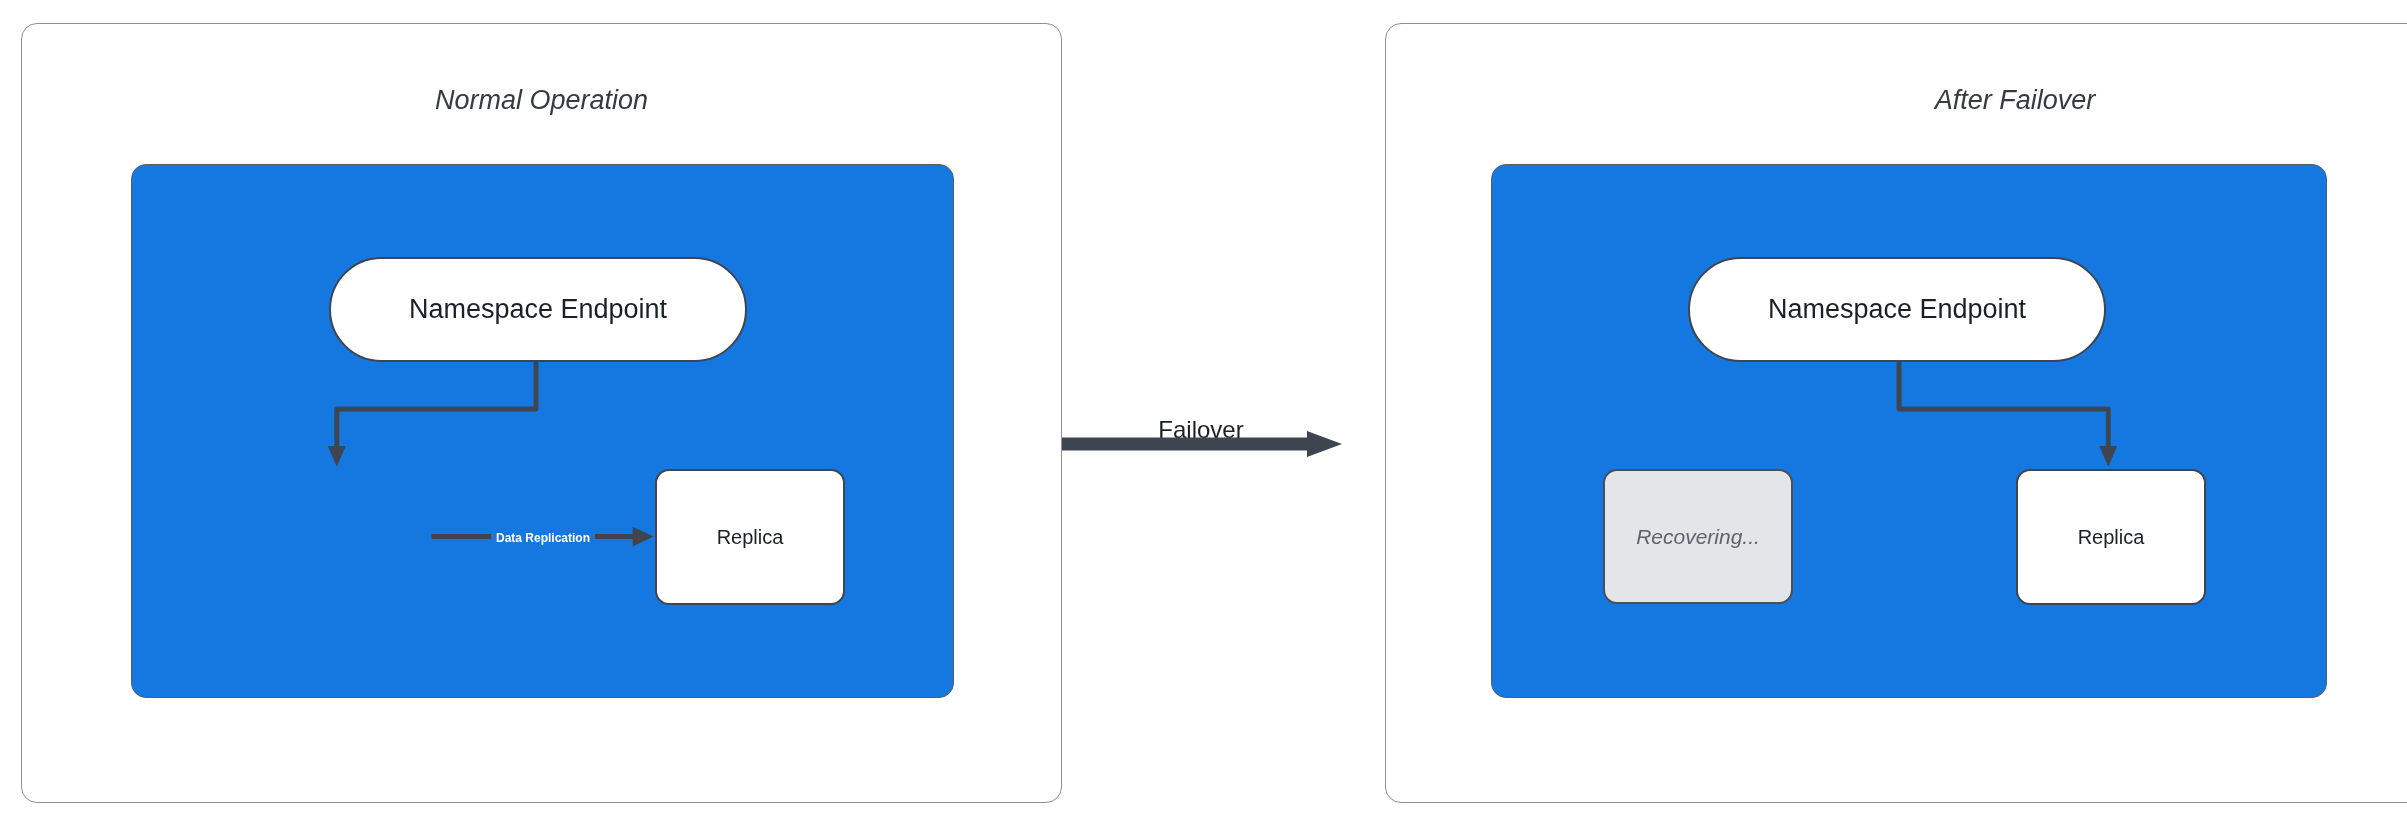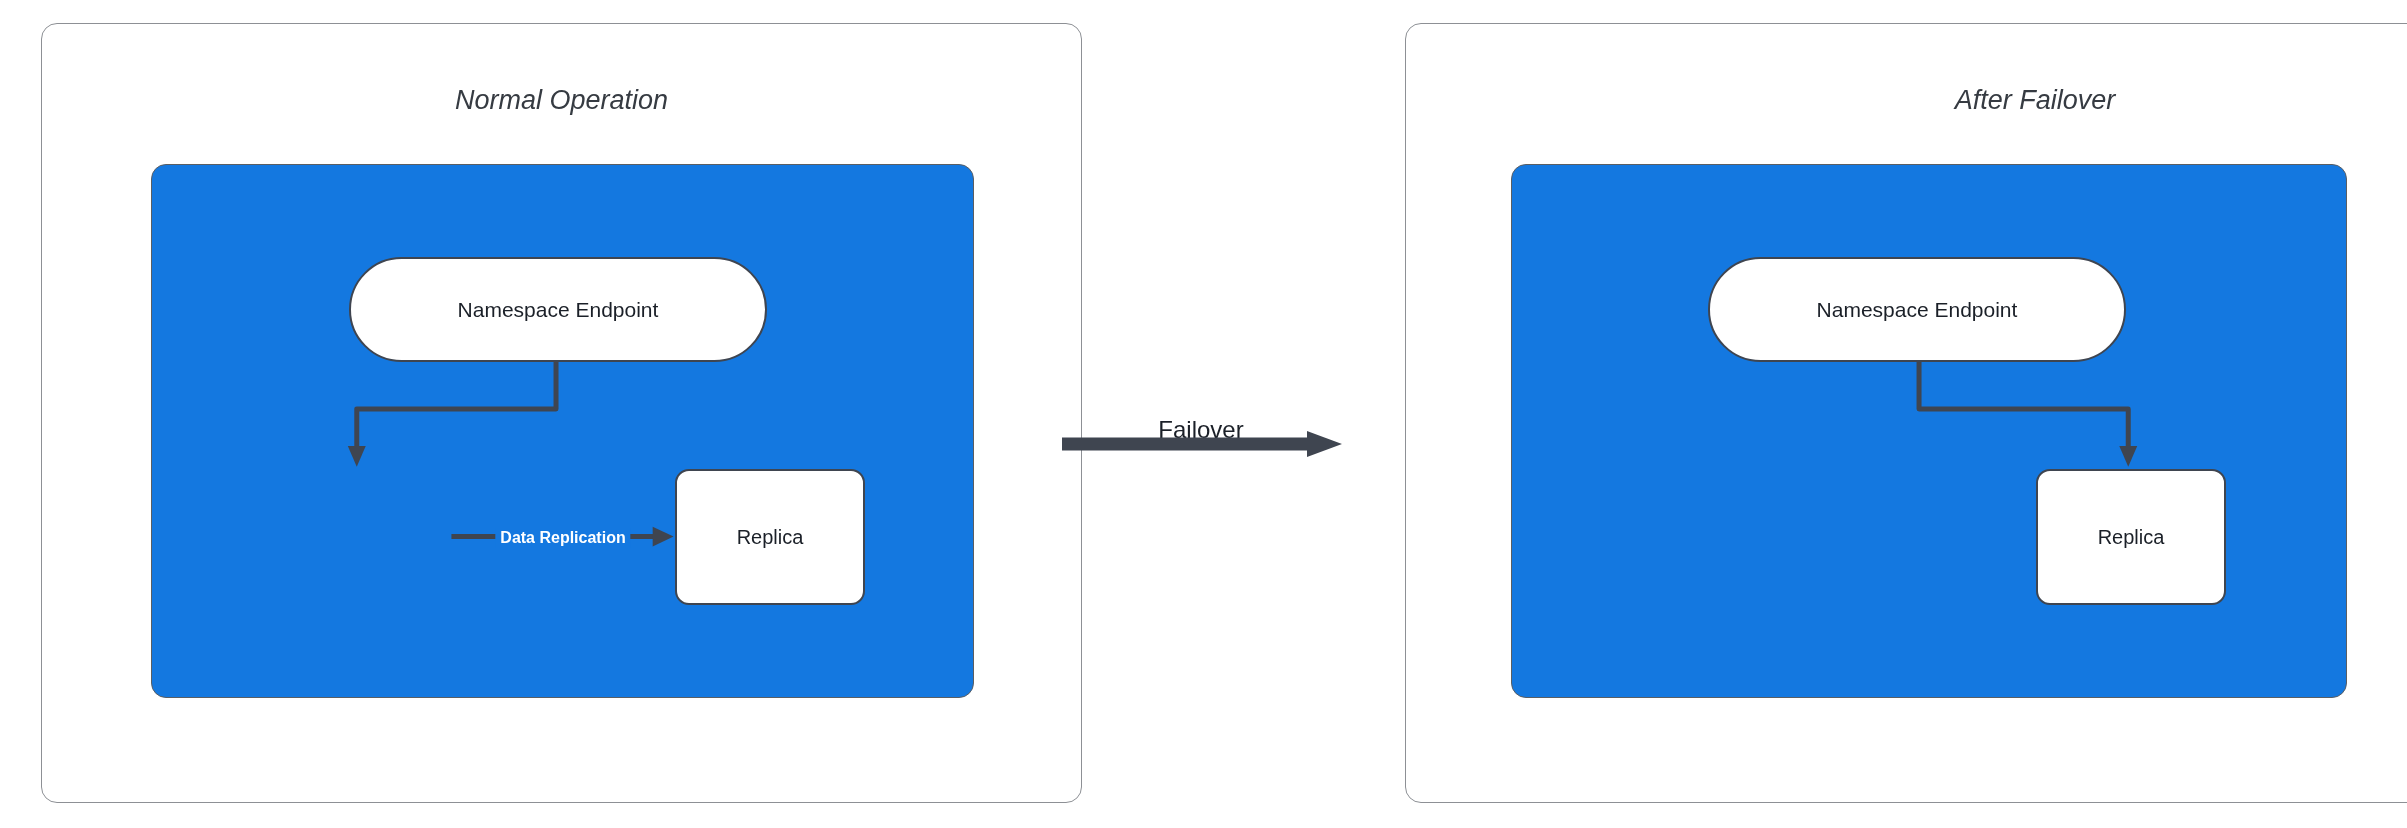--- a/index.html
+++ b/index.html
@@ -9,21 +9,20 @@
     font-family: "Liberation Sans", "DejaVu Sans", sans-serif;
     overflow: hidden; position: relative;
   }
   .canvas { position: absolute; inset: 0; background: #ffffff; }
 
   .panel {
     position: absolute; top: 23px; height: 780px;
     background: #ffffff;
     border: 1.5px solid var(--c-panel_border, #8d9095);
     border-radius: 16px;
-    margin-left: 20px;
   }
   .panel-left  { left: 21px;   width: 1041px; }
   .panel-right { left: 1385px; width: 1260px; }
 
   .panel-title {
     position: absolute; top: 60px; left: 0; right: 0;
     text-align: center;
     font-style: italic;
     font-size: 27px; line-height: 32px;
     color: var(--c-title_text, #363b42);
@@ -39,21 +38,21 @@
   .blue-right { left: 105px; width: 836px; }
 
   .conn-svg { position: absolute; inset: 0; width: 100%; height: 100%; pointer-events: none; }
 
   .stadium {
     position: absolute; top: 92px; width: 418px; height: 105px;
     background: var(--c-node_bg, #ffffff);
     border: 2px solid var(--c-node_border, #3f4550);
     border-radius: 53px;
     display: flex; align-items: center; justify-content: center;
-    font-size: 21px; color: var(--c-label_text, #1b2028);
+    font-size: 27px; color: var(--c-label_text, #1b2028);
   }
   .stadium-left  { left: 197px; }
   .stadium-right { left: 196px; }
 
   .node {
     position: absolute; width: 190px; height: 136px;
     background: var(--c-node_bg, #ffffff);
     border: 2px solid var(--c-node_border, #3f4550);
     border-radius: 14px;
     display: flex; align-items: center; justify-content: center;
@@ -71,21 +70,21 @@
     color: var(--c-recovering_text, #5c636d);
     font-style: italic; font-size: 21px;
   }
   .node-replica-r     { left: 524px; top: 304px; }
 
   .repl-label {
     position: absolute; left: 411px; top: 373px;
     transform: translate(-50%, -50%);
     background: var(--c-container_blue, #1478e0);
     color: var(--c-replication_label_text, #ffffff);
-    font-weight: bold; font-size: 16px;
+    font-weight: bold; font-size: 12px;
     padding: 1px 5px; white-space: nowrap;
   }
 
   .failover-arrow-svg { position: absolute; left: 1062px; top: 424px; width: 280px; height: 40px; }
   .failover-label {
     position: absolute; left: 1201px; top: 396px;
     transform: translateX(-50%);
     font-size: 24px; color: var(--c-label_text, #1b2028);
     white-space: nowrap;
     margin-top: 20px;
@@ -134,20 +133,23 @@
 
       <svg class="conn-svg" viewBox="0 0 836 534">
         <polyline points="408,197 408,245 618,245 618,286" fill="none" stroke="#3f4550" stroke-width="5" stroke-linejoin="round" stroke-linecap="butt"></polyline>
         <polygon points="618,303 609,282 627,282" fill="#3f4550"></polygon>
       </svg>
 
       <div class="stadium stadium-right">
         <span>Namespace Endpoint</span>
       </div>
 
+      <div class="node node-recovering">
+        <span>Recovering...</span>
+      </div>
 
       <div class="node node-replica-r">
         <span>Replica</span>
       </div>
     </div>
   </div>
 
 </div>
 
 </body></html>

